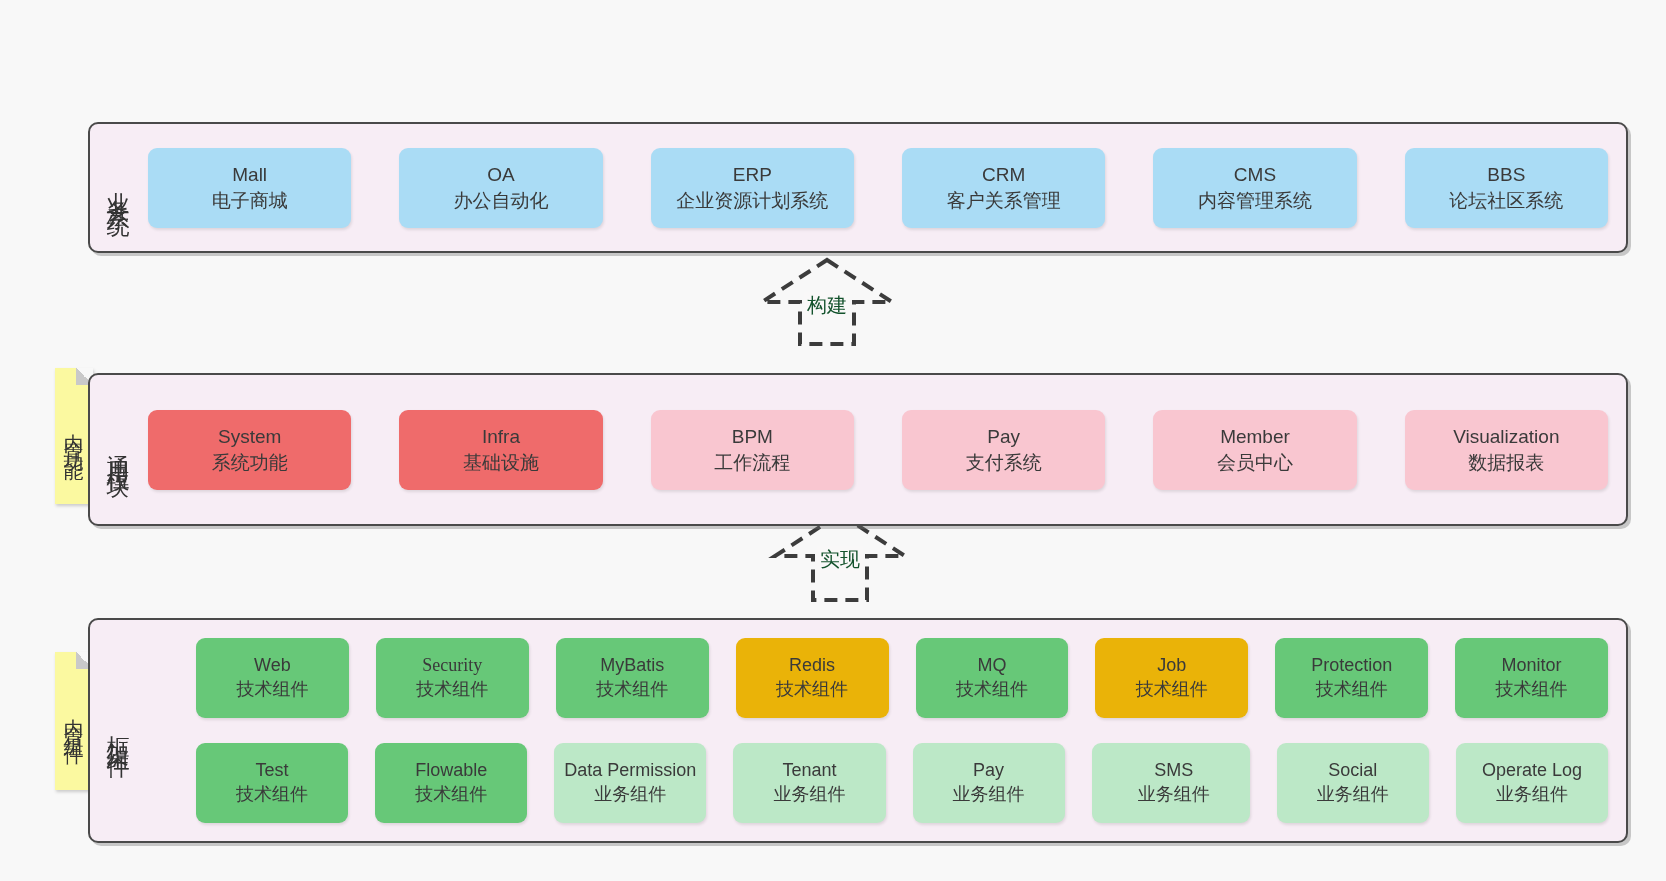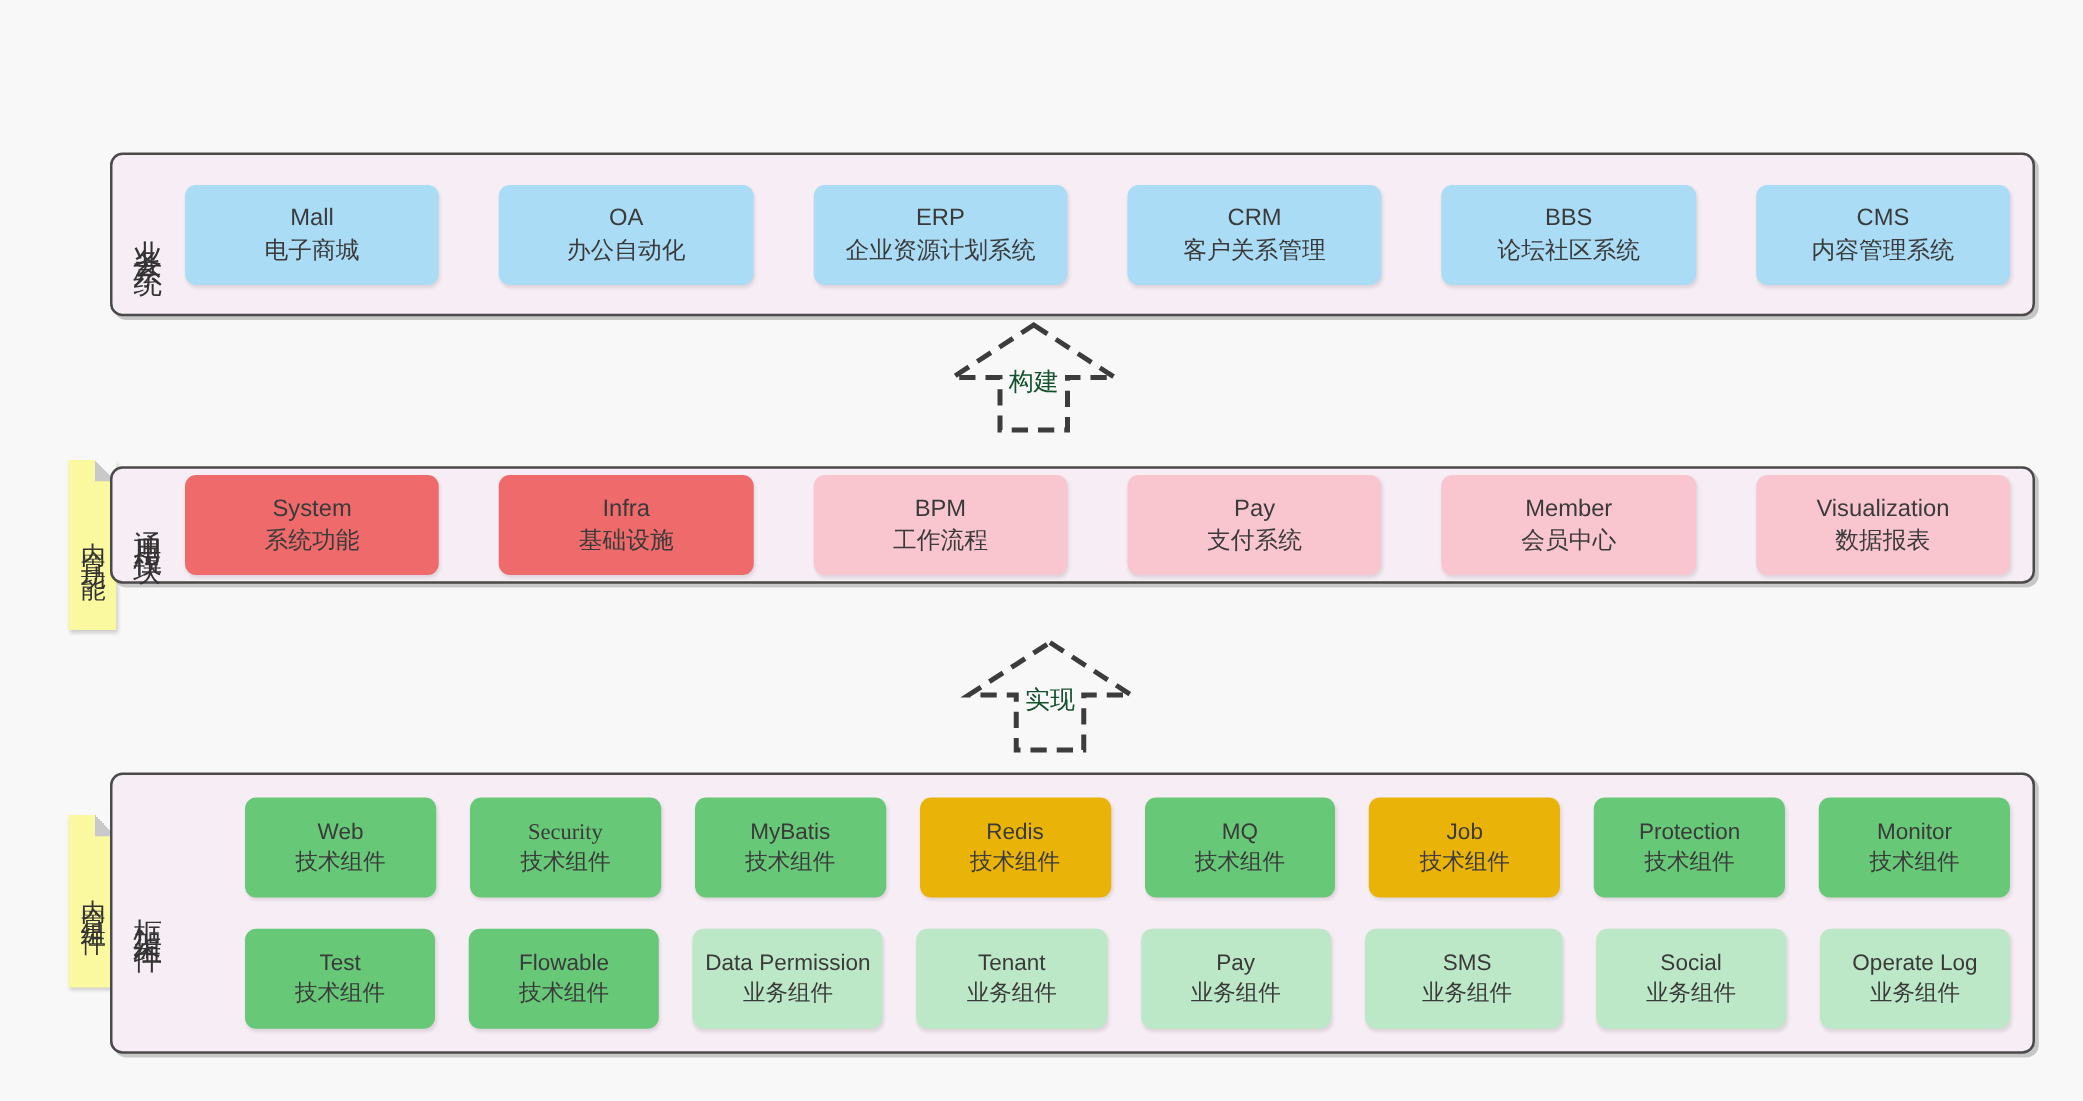--- a/index.html
+++ b/index.html
@@ -10,21 +10,21 @@
     color:#3a3a3a;
   }
   
   .layer{
     position:absolute;left:88px;width:1540px;box-sizing:border-box;
     background:#f7edf5;border:2px solid #4a4a4a;border-radius:10px;
     box-shadow:3px 3px 0 rgba(110,110,110,.35);
     display:flex;z-index:2;
   }
   #layer-business{top:122px;height:131px;}
-  #layer-modules{top:373px;height:94px;}
+  #layer-modules{top:373px;height:153px;}
   #layer-components{top:618px;height:225px;}
   .side-label{flex:0 0 56px;display:flex;align-items:center;justify-content:center;}
   .vtext{
     writing-mode:vertical-rl;text-orientation:upright;
     font-size:23px;letter-spacing:7px;color:#333;line-height:1;
   }
   .rows{flex:1;display:flex;flex-direction:column;justify-content:center;gap:25px;padding:0 18px 0 2px;}
   .row{display:flex;gap:48px;}
   .row.cols8{gap:27px;margin-left:48px;}
   .box{
@@ -79,26 +79,26 @@
       </div>
       <div class="box" style="background: rgb(170, 220, 245);">
         <span class="box-name">ERP</span>
         <span class="box-desc">企业资源计划系统</span>
       </div>
       <div class="box" style="background: rgb(170, 220, 245);">
         <span class="box-name">CRM</span>
         <span class="box-desc">客户关系管理</span>
       </div>
       <div class="box" style="background: rgb(170, 220, 245);">
+        <span class="box-name">CMS</span>
+        <span class="box-desc">内容管理系统</span>
+      </div>
+      <div class="box" style="background: rgb(170, 220, 245);">
         <span class="box-name">BBS</span>
         <span class="box-desc">论坛社区系统</span>
-      </div>
-      <div class="box" style="background: rgb(170, 220, 245);">
-        <span class="box-name">CMS</span>
-        <span class="box-desc">内容管理系统</span>
       </div>
     </div>
   </div>
 </div>
 
 <div class="arrow" id="arrow-build">
   <svg width="150" height="92" viewBox="0 0 150 92">
     <path class="arrow-path" d="M75 4 L140 46 L102 46 L102 88 L48 88 L48 46 L10 46 Z"></path>
   </svg>
   <span class="arrow-label">构建</span>

